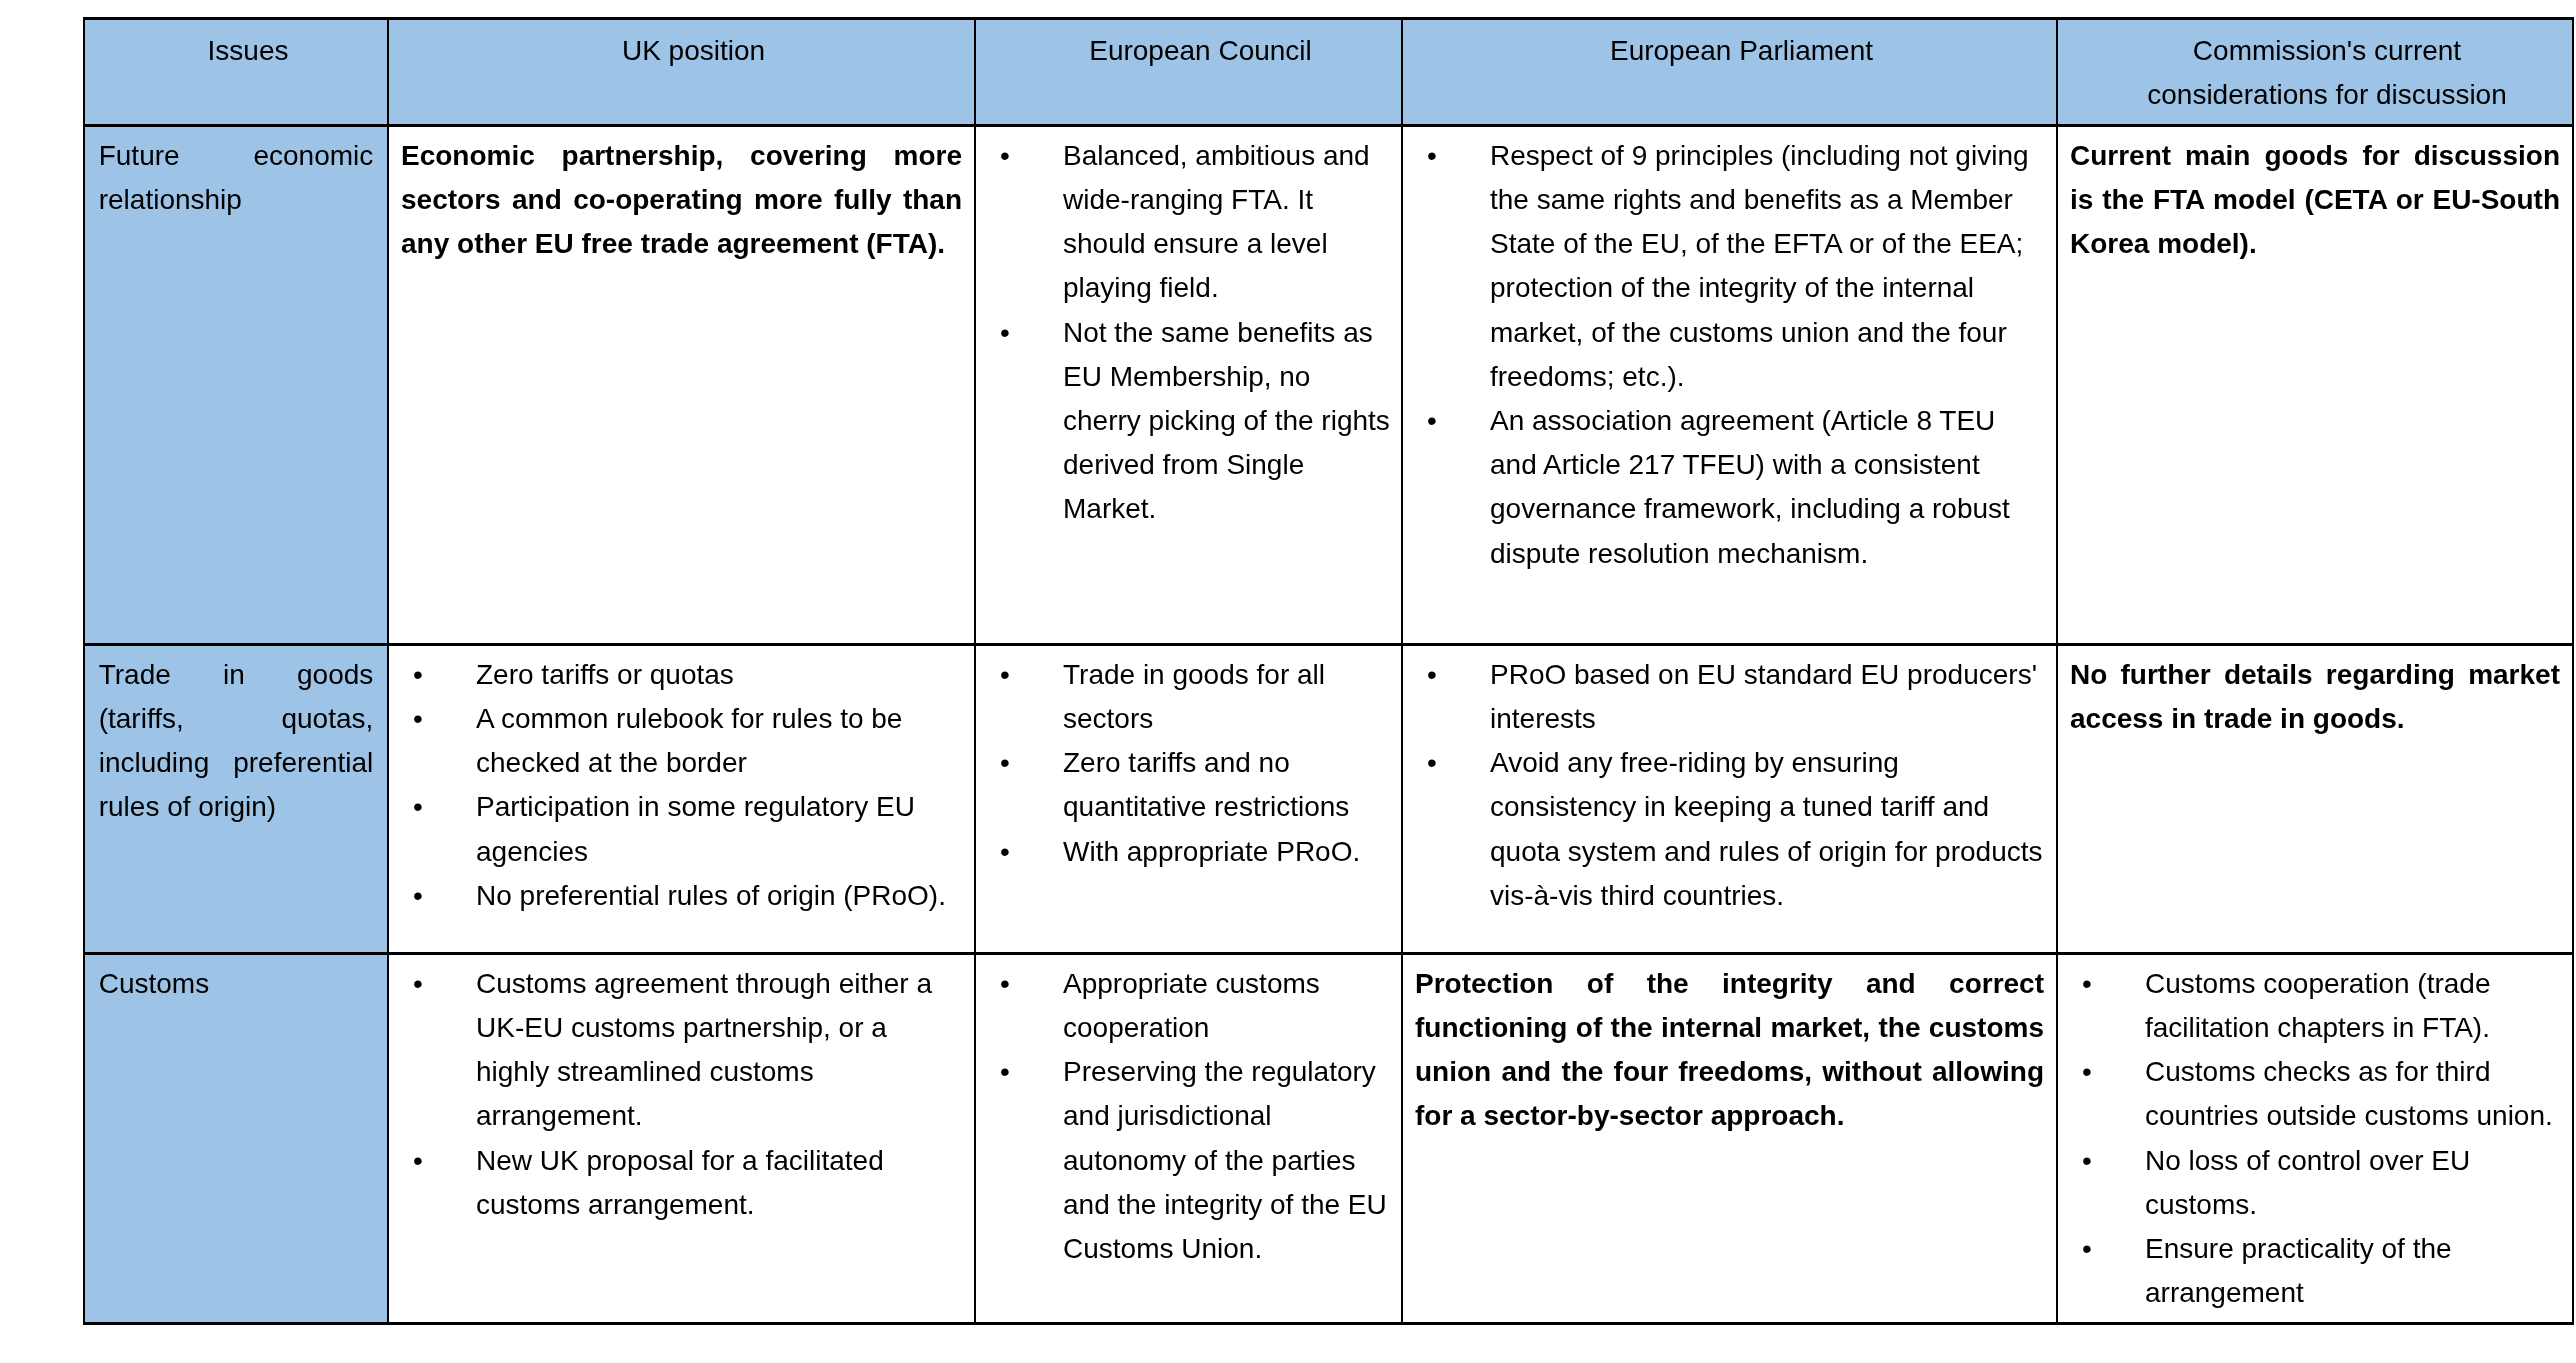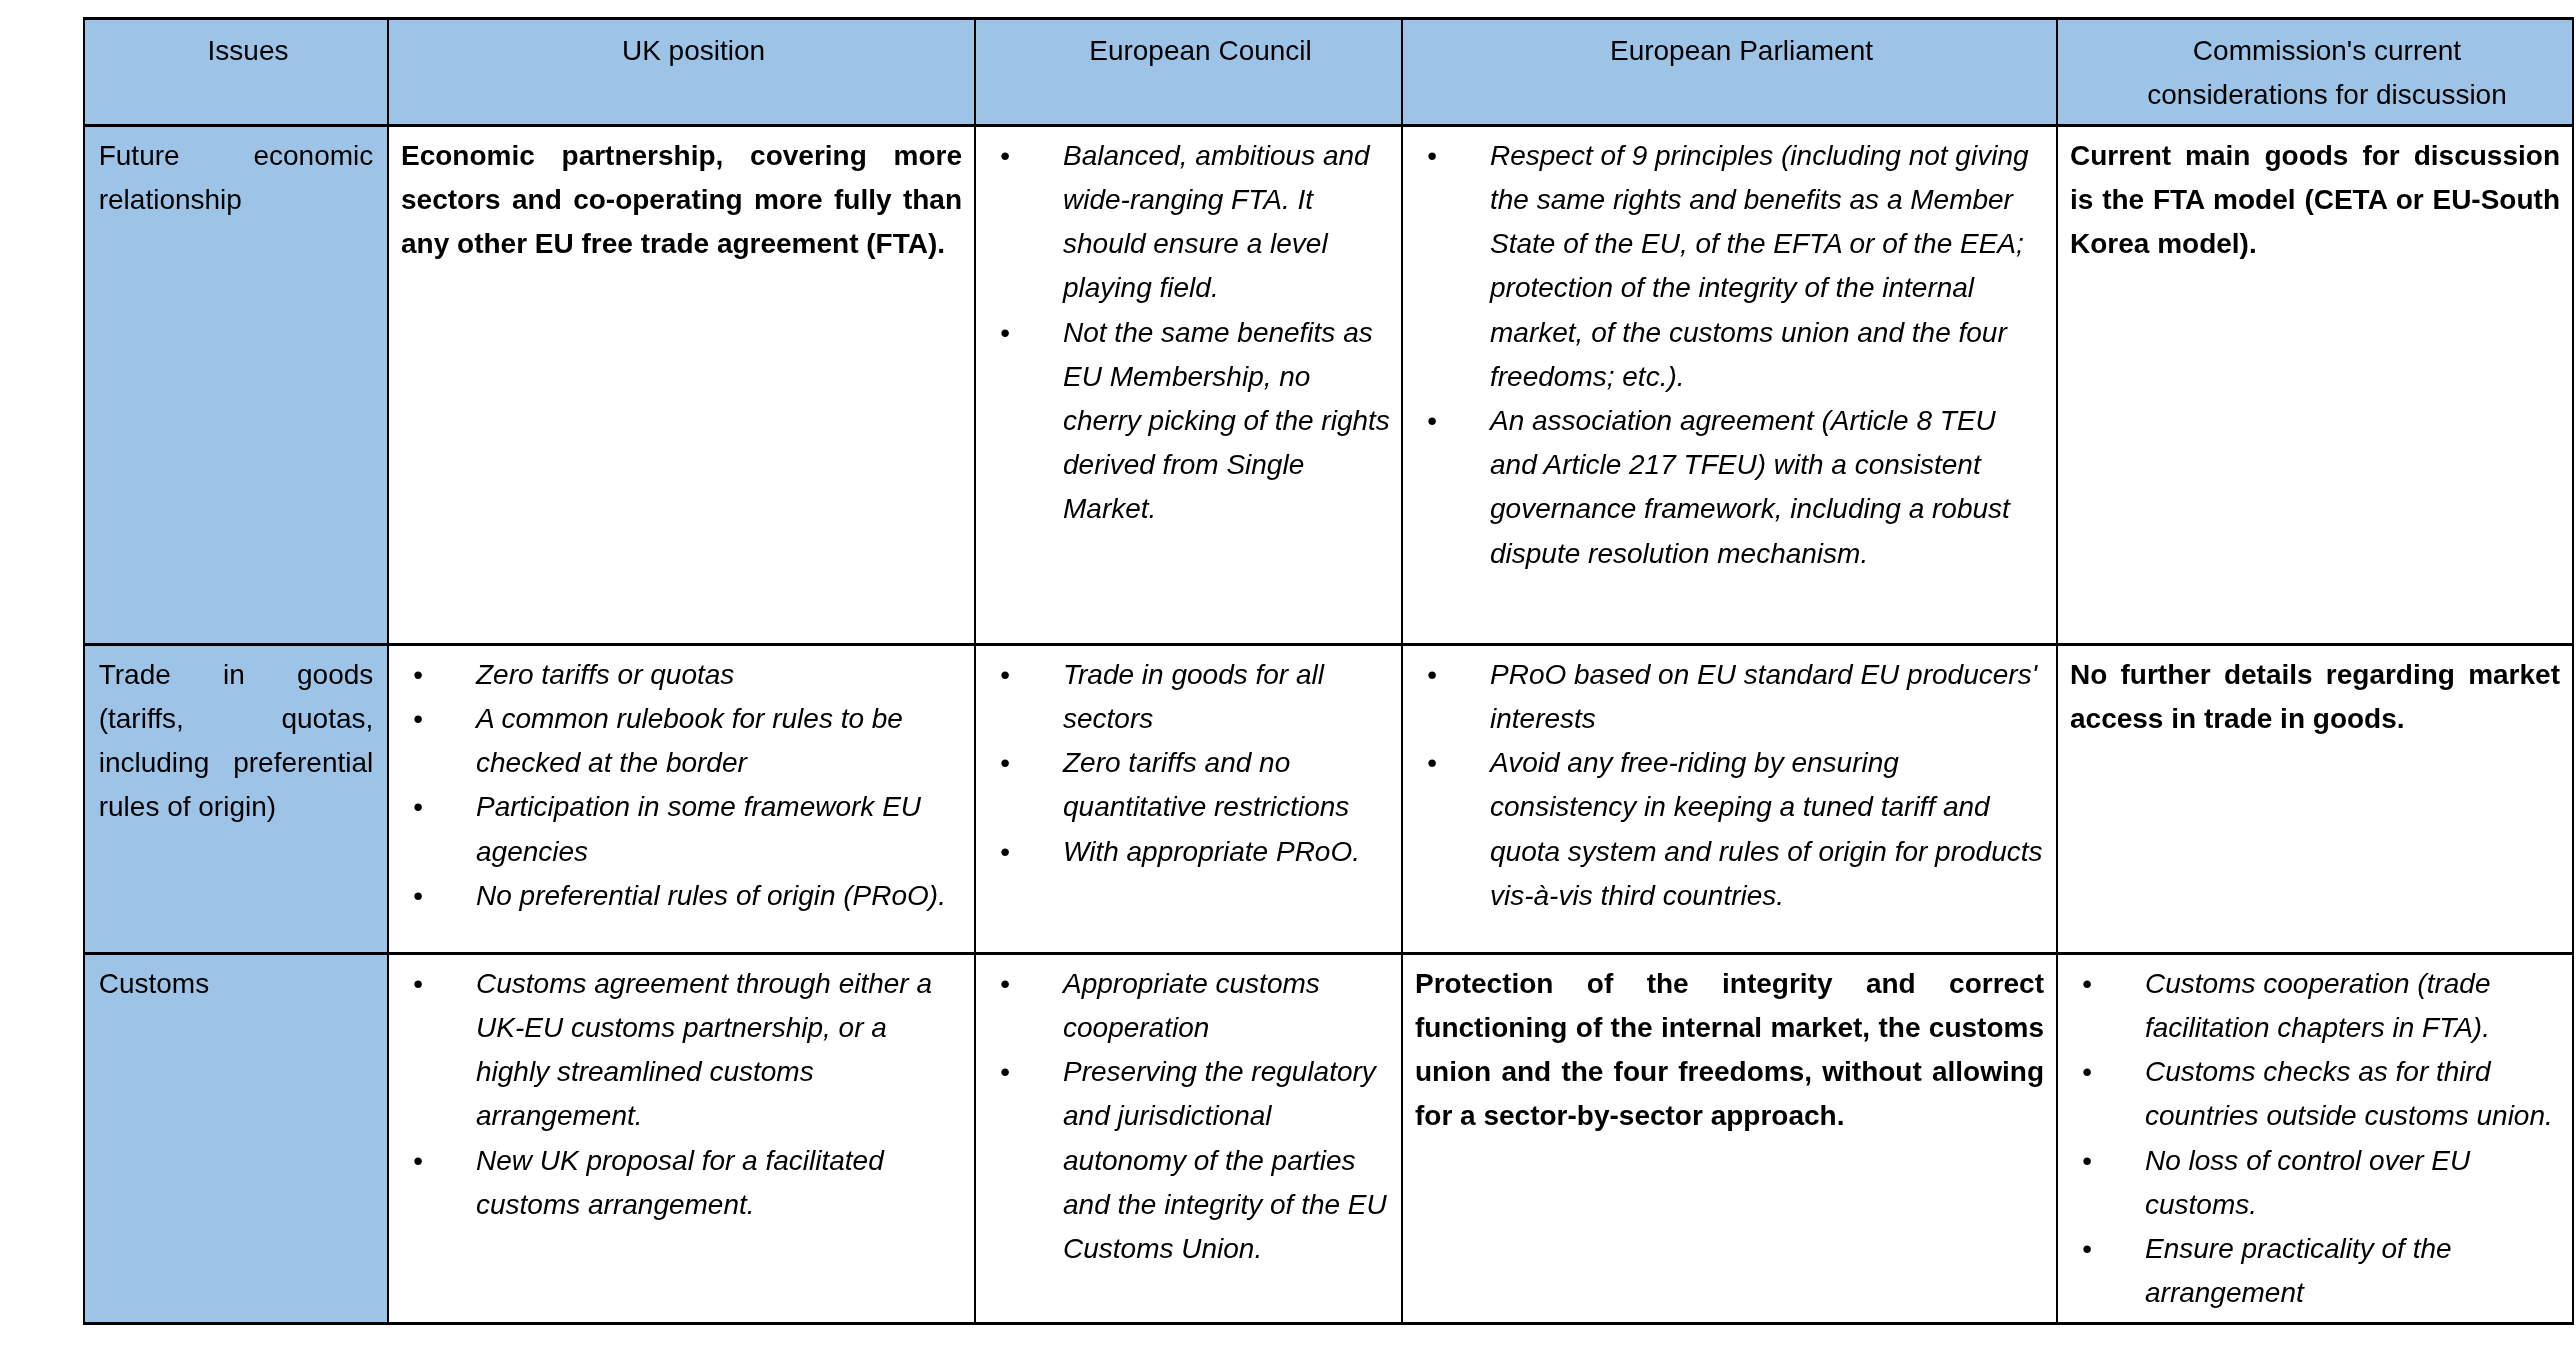--- a/index.html
+++ b/index.html
@@ -37,21 +37,21 @@
   th .hwrap.narrow { max-width: 410px; margin: 0 auto; }
   tr.header { height: 89px; }
   tr.band   { height: 46px; }
   tr.r1     { height: 519px; }
   tr.r2     { height: 309px; }
   td.bandcell { text-align: center; padding: 3.4px 8.5px; }
   td.issue { text-align: justify; padding: 6.8px 13.7px; }
   td.para  { text-align: justify; font-weight: bold; }
   td.blt   { padding: 6.8px 6.8px 6.8px 0; }
   td.blt ul { list-style: none; margin: 0; padding: 0; }
-  td.blt li { position: relative; padding-left: 87px; font-style: italic; }
+  td.blt li { position: relative; padding-left: 87px; }
   td.blt li::before { content: "\2022"; position: absolute; left: 24px; top: 0; }
 </style>
 </head>
 <body>
 
 <div class="page">
   <table class="tbl">
     <colgroup>
       <col style="width:304px">
       <col style="width:587px">
@@ -97,21 +97,21 @@
       </td>
       <td class="para">Current main goods for discussion is the FTA model (CETA or EU-South Korea model).</td>
     </tr>
 
     <tr class="r2">
       <td class="blue issue">Trade in goods (tariffs, quotas, including preferential rules of origin)</td>
       <td class="blt">
         <ul>
               <li>Zero tariffs or quotas</li>
               <li>A common rulebook for rules to be checked at the border</li>
-              <li>Participation in some framework EU agencies</li>
+              <li>Participation in some regulatory EU agencies</li>
               <li>No preferential rules of origin (PRoO).</li>
             </ul>
       </td>
       <td class="blt">
         <ul>
               <li>Trade in goods for all sectors</li>
               <li>Zero tariffs and no quantitative restrictions</li>
               <li>With appropriate PRoO.</li>
             </ul>
       </td>

